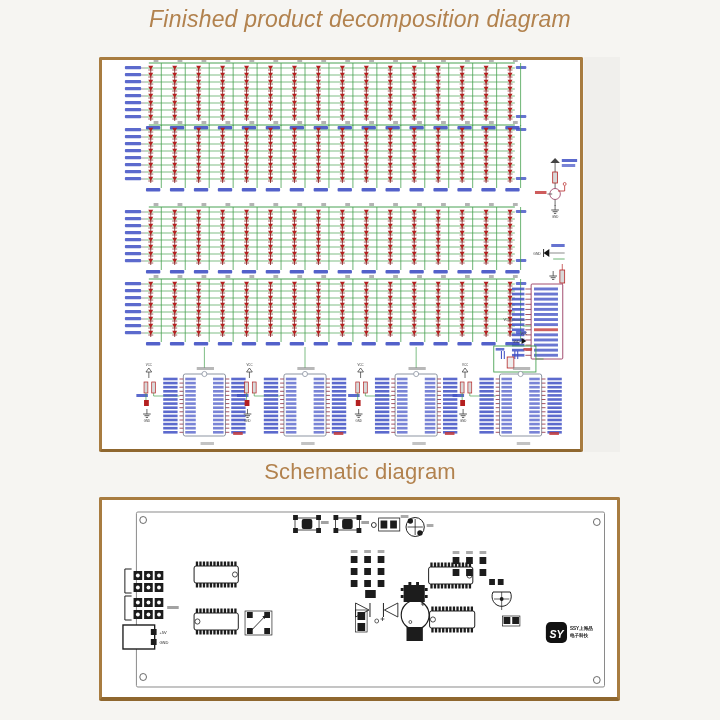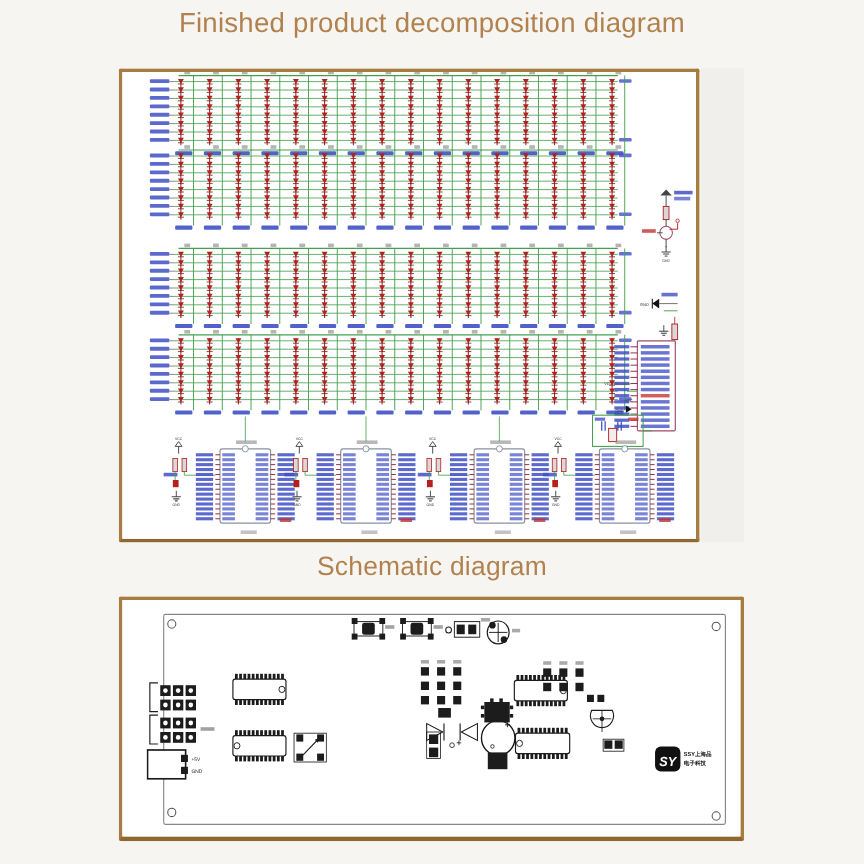--- a/index.html
+++ b/index.html
@@ -19,21 +19,21 @@
   }
   .frame.schematic-frame{left:99px;top:57px;width:484px;height:395px;}
   .frame.pcb-frame{left:99px;top:497px;width:521px;height:204px;border-bottom-width:4px;}
   .frame svg{display:block;width:100%;height:100%}
 </style>
 </head>
 <body style="background: rgb(246, 245, 242);">
 
 <div class="side-shade" style="background: rgb(240, 239, 236);"></div>
 
-<h1 class="title title-top" style="color: rgb(178, 130, 78);">Finished product decomposition diagram</h1>
+<h1 class="title title-top" style="color: rgb(178, 130, 78); font-style: italic;">Finished product decomposition diagram</h1>
 
 <div class="frame schematic-frame" style="background: rgb(255, 255, 255); border-color: rgb(168, 124, 64) rgb(168, 124, 64) rgb(143, 103, 47);">
   <svg viewBox="0 0 478 389" preserveAspectRatio="none">
       <g>
         <line x1="28" y1="3" x2="410" y2="3" stroke="#44a04e" stroke-width="1"></line>
         <line x1="24" y1="8" x2="410" y2="8" stroke="#44a04e" stroke-width="0.7"></line>
         <rect x="3" y="6" width="17" height="3.2" rx="1" fill="#4050c4" opacity="0.85"></rect>
         <line x1="20" y1="8" x2="24" y2="8" stroke="#555" stroke-width="0.6"></line>
         <rect x="411" y="6" width="11" height="3" rx="1" fill="#4050c4" opacity="0.8"></rect>
         <line x1="24" y1="15" x2="410" y2="15" stroke="#44a04e" stroke-width="0.7"></line>

